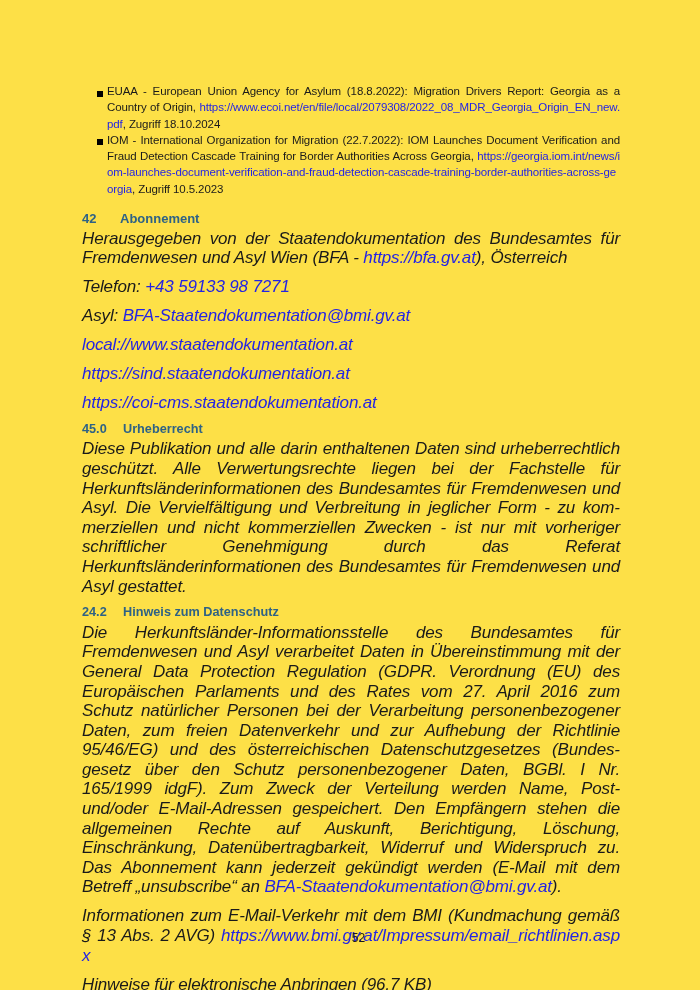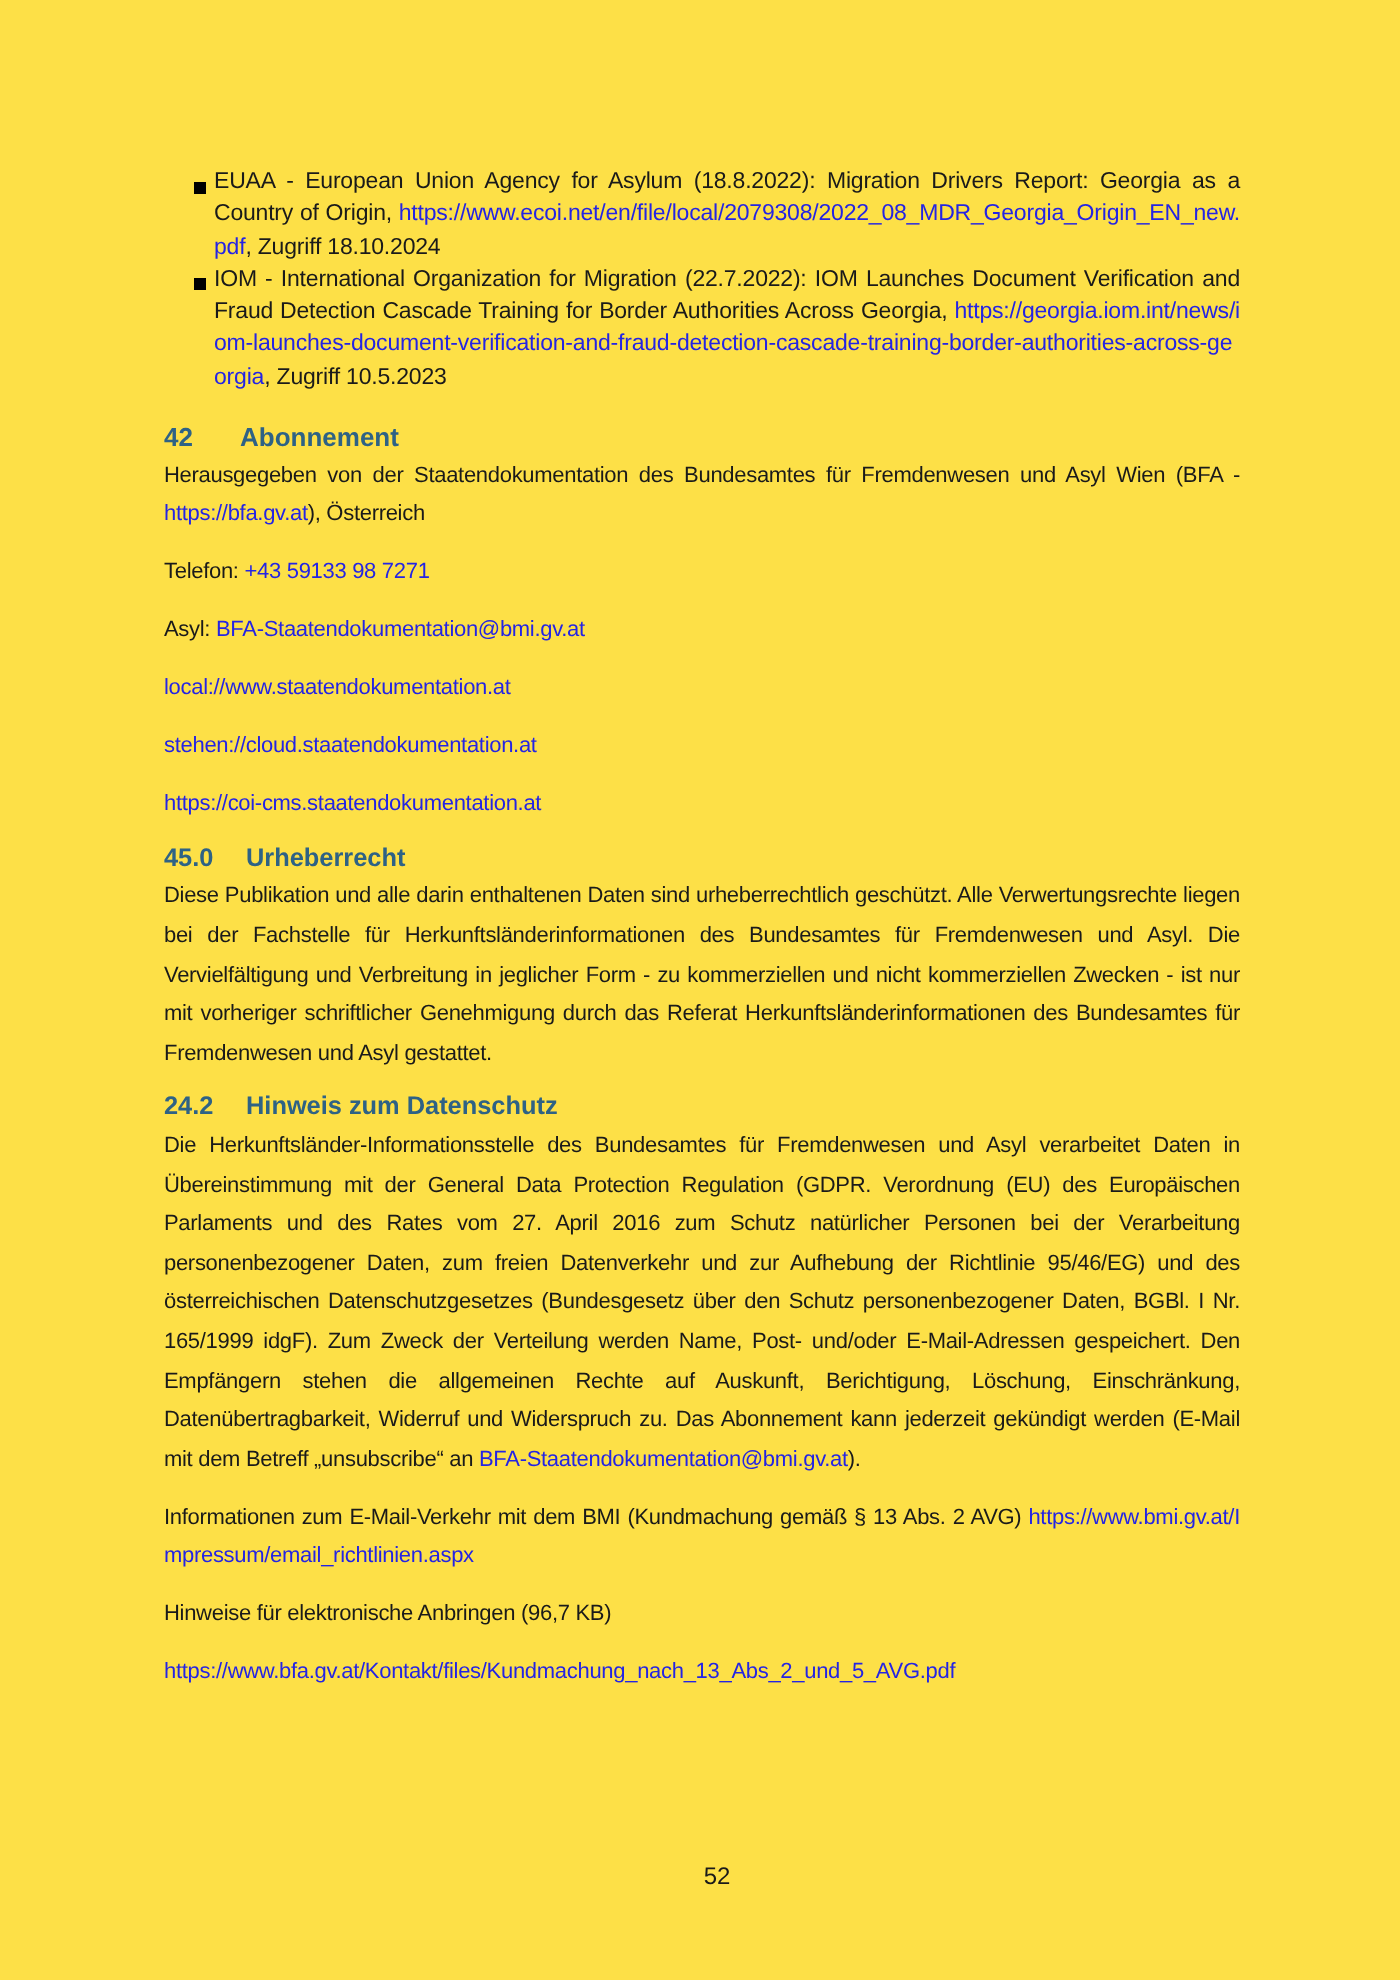--- a/index.html
+++ b/index.html
@@ -36,23 +36,24 @@
     color:var(--heading-color);
     font-weight:bold;
     line-height:19.6px;
   }
   .h1{font-size:13px;margin:12px 0 0 0;}
   .h2{font-size:12.7px;margin:7px 0 0 0;}
   .hnum1{display:inline-block;min-width:38px;}
   .hnum2{display:inline-block;min-width:41px;}
   
   .body{
-    font-size:11px;line-height:19.6px;
+    font-size:17px;line-height:19.6px;
     letter-spacing:-0.15px;
     margin:9.4px 0 0 0;
+    font-style:italic;
   }
   .h1 + .body, .h2 + .body{margin-top:0;}
   .just{text-align:justify;}
   
   .lnk{color:var(--link-color);text-decoration:none;cursor:pointer;}
   .brk{word-break:break-all;}
   
   .pagenum{
     position:absolute;left:17px;right:0;top:929px;
     text-align:center;
@@ -86,21 +87,21 @@
   </p>
 
   <p class="body">
     <span>Asyl: </span><a class="lnk">BFA-Staatendokumentation@bmi.gv.at</a>
   </p>
 
   <p class="body">
     <a class="lnk">local://www.staatendokumentation.at</a>
   </p>
   <p class="body">
-    <a class="lnk">stehen://cloud.staatendokumentation.at</a>
+    <a class="lnk">https://sind.staatendokumentation.at</a>
   </p>
   <p class="body">
     <a class="lnk">https://coi-cms.staatendokumentation.at</a>
   </p>
 
   <div class="h2">
     <span class="hnum2">45.0</span><span>Urheberrecht</span>
   </div>
 
   <p class="body just">Diese Publikation und alle darin enthaltenen Daten sind urheberrechtlich geschützt. Alle Ver­wertungsrechte liegen bei der Fachstelle für Herkunftsländerinformationen des Bundesamtes für Fremdenwesen und Asyl. Die Vervielfältigung und Verbreitung in jeglicher Form - zu kom­merziellen und nicht kommerziellen Zwecken - ist nur mit vorheriger schriftlicher Genehmigung durch das Referat Herkunftsländerinformationen des Bundesamtes für Fremdenwesen und Asyl gestattet.</p>

